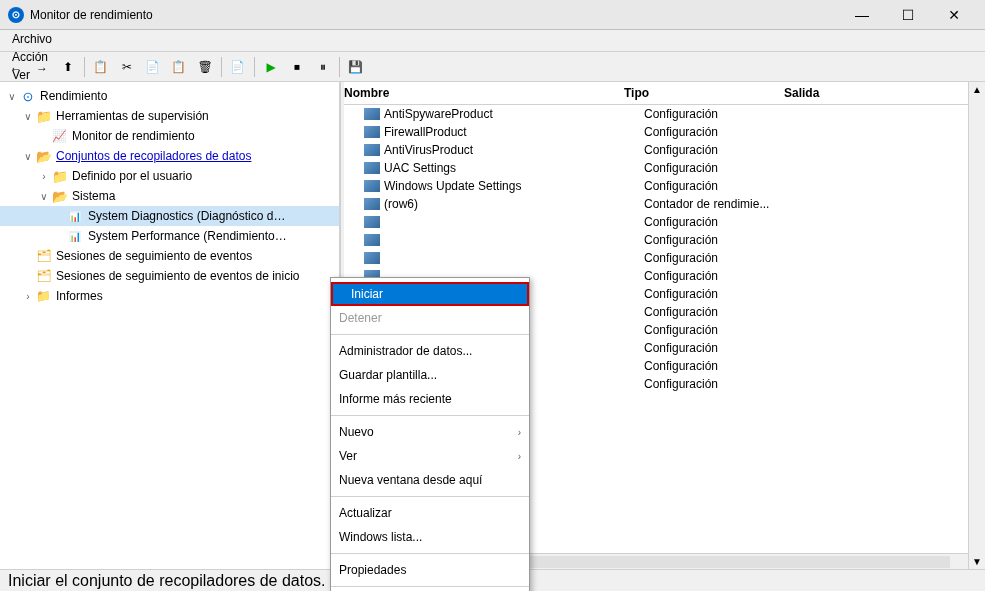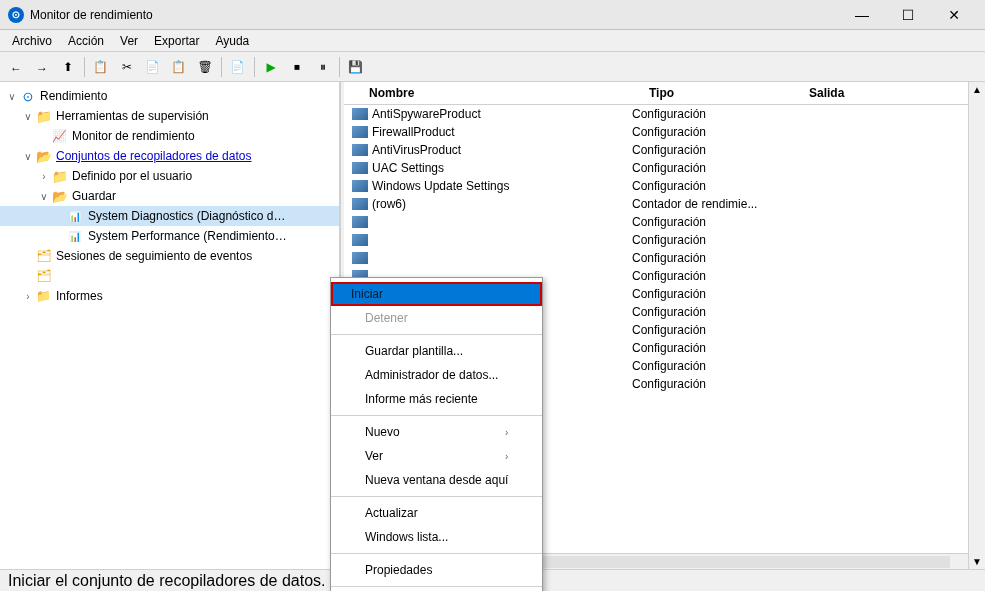--- a/index.html
+++ b/index.html
@@ -53,23 +53,24 @@
       background: transparent;
       border: none;
       color: #000;
     }
 
     
     .menu-bar {
       background: #f0f0f0;
       height: 22px;
       display: flex;
-      align-items: center;
+      align-items: flex-start;
       padding: 0 4px;
       border-bottom: 1px solid #d0d0d0;
+      flex-direction: column;
     }
     .menu-item {
       padding: 2px 8px;
       cursor: pointer;
       font-size: 12px;
     }
 
     
     .toolbar {
       background: #f0f0f0;
@@ -126,65 +127,65 @@
       flex: 1;
       background: white;
       overflow: hidden;
       display: flex;
       flex-direction: column;
     }
     .right-header {
       display: flex;
       background: white;
       border-bottom: 1px solid #d0d0d0;
-      padding: 4px 25px;
+      padding: 4px 0;
       font-weight: 600;
     }
     .col-name { flex: 0 0 280px; }
     .col-tipo { flex: 0 0 160px; }
     .col-salida { flex: 1; }
 
     .right-content {
       flex: 1;
       overflow: auto;
       position: relative;
     }
     .right-row {
       display: flex;
-      padding: 2px 8px;
+      padding: 2px 20px;
       align-items: center;
       border-bottom: none;
     }
     .row-name { flex: 0 0 280px; display: flex; align-items: center; }
     .row-tipo { flex: 0 0 160px; color: #000000; }
     .row-salida { flex: 1; color: #333; }
     .row-icon { width: 16px; height: 12px; margin-right: 4px; background: #888; display: inline-block; flex-shrink: 0; }
     .row-icon-blue { background: linear-gradient(135deg, #6699cc 0%, #336699 100%); }
 
     
     .context-menu {
       position: absolute;
       background: white;
       border: 1px solid #999;
       box-shadow: 2px 2px 6px rgba(0,0,0,0.3);
       z-index: 100;
       min-width: 200px;
       padding: 4px 0;
     }
     .ctx-item {
-      padding: 5px 34px;
+      padding: 5px 8px;
       cursor: pointer;
       white-space: nowrap;
       display: flex;
       align-items: center;
       justify-content: space-between;
     }
     .ctx-item.highlighted {
       background: #0078d7;
-      color: #0f172a;
+      color: #ffffff;
       border: 2px solid #cc0000;
       padding: 3px 18px;
     }
     .ctx-item.disabled { color: #999; cursor: default; }
     .ctx-sep { height: 1px; background: #d0d0d0; margin: 4px 0; }
     .ctx-arrow { font-size: 10px; color: #666; }
 
     
     .status-bar {
       height: 22px;
@@ -300,21 +301,21 @@
       <span class="tree-indent" style="width:32px;"></span>
       <span class="tree-expand">›</span>
       <span class="tree-icon folder-icon">📁</span>
       <span>Definido por el usuario</span>
     </div>
 
     <div class="tree-item">
       <span class="tree-indent" style="width:32px;"></span>
       <span class="tree-expand">∨</span>
       <span class="tree-icon folder-icon">📂</span>
-      <span>Guardar</span>
+      <span>Sistema</span>
     </div>
 
     <div class="tree-item selected" style="background:#cce4f7;">
       <span class="tree-indent" style="width:48px;"></span>
       <span class="tree-expand"> </span>
       <span class="tree-icon" style="font-size:10px;">📊</span>
       <span style="overflow:hidden; max-width:200px; text-overflow:ellipsis;">System Diagnostics (Diagnóstico del sistema)</span>
     </div>
 
     <div class="tree-item">
@@ -328,20 +329,21 @@
       <span class="tree-indent" style="width:16px;"></span>
       <span class="tree-expand"> </span>
       <span class="tree-icon" style="color:#e8a000;">🗂</span>
       <span>Sesiones de seguimiento de eventos</span>
     </div>
 
     <div class="tree-item">
       <span class="tree-indent" style="width:16px;"></span>
       <span class="tree-expand"> </span>
       <span class="tree-icon" style="color:#e8a000;">🗂</span>
+      <span>Sesiones de seguimiento de eventos de inicio</span>
     </div>
 
     <div class="tree-item">
       <span class="tree-indent" style="width:16px;"></span>
       <span class="tree-expand">›</span>
       <span class="tree-icon" style="color:#e8a000;">📁</span>
       <span>Informes</span>
     </div>
 
   </div>
@@ -491,24 +493,24 @@
   <div class="context-menu" style="top: 195px; left: 330px;">
 
     <div class="ctx-item highlighted">
       <span>Iniciar</span>
     </div>
     <div class="ctx-item disabled">
       <span>Detener</span>
     </div>
     <div class="ctx-sep"></div>
     <div class="ctx-item">
+      <span>Administrador de datos...</span>
+    </div>
+    <div class="ctx-item">
       <span>Guardar plantilla...</span>
-    </div>
-    <div class="ctx-item">
-      <span>Administrador de datos...</span>
     </div>
     <div class="ctx-item">
       <span>Informe más reciente</span>
     </div>
     <div class="ctx-sep"></div>
     <div class="ctx-item">
       <span>Nuevo</span>
       <span class="ctx-arrow">›</span>
     </div>
     <div class="ctx-item">

